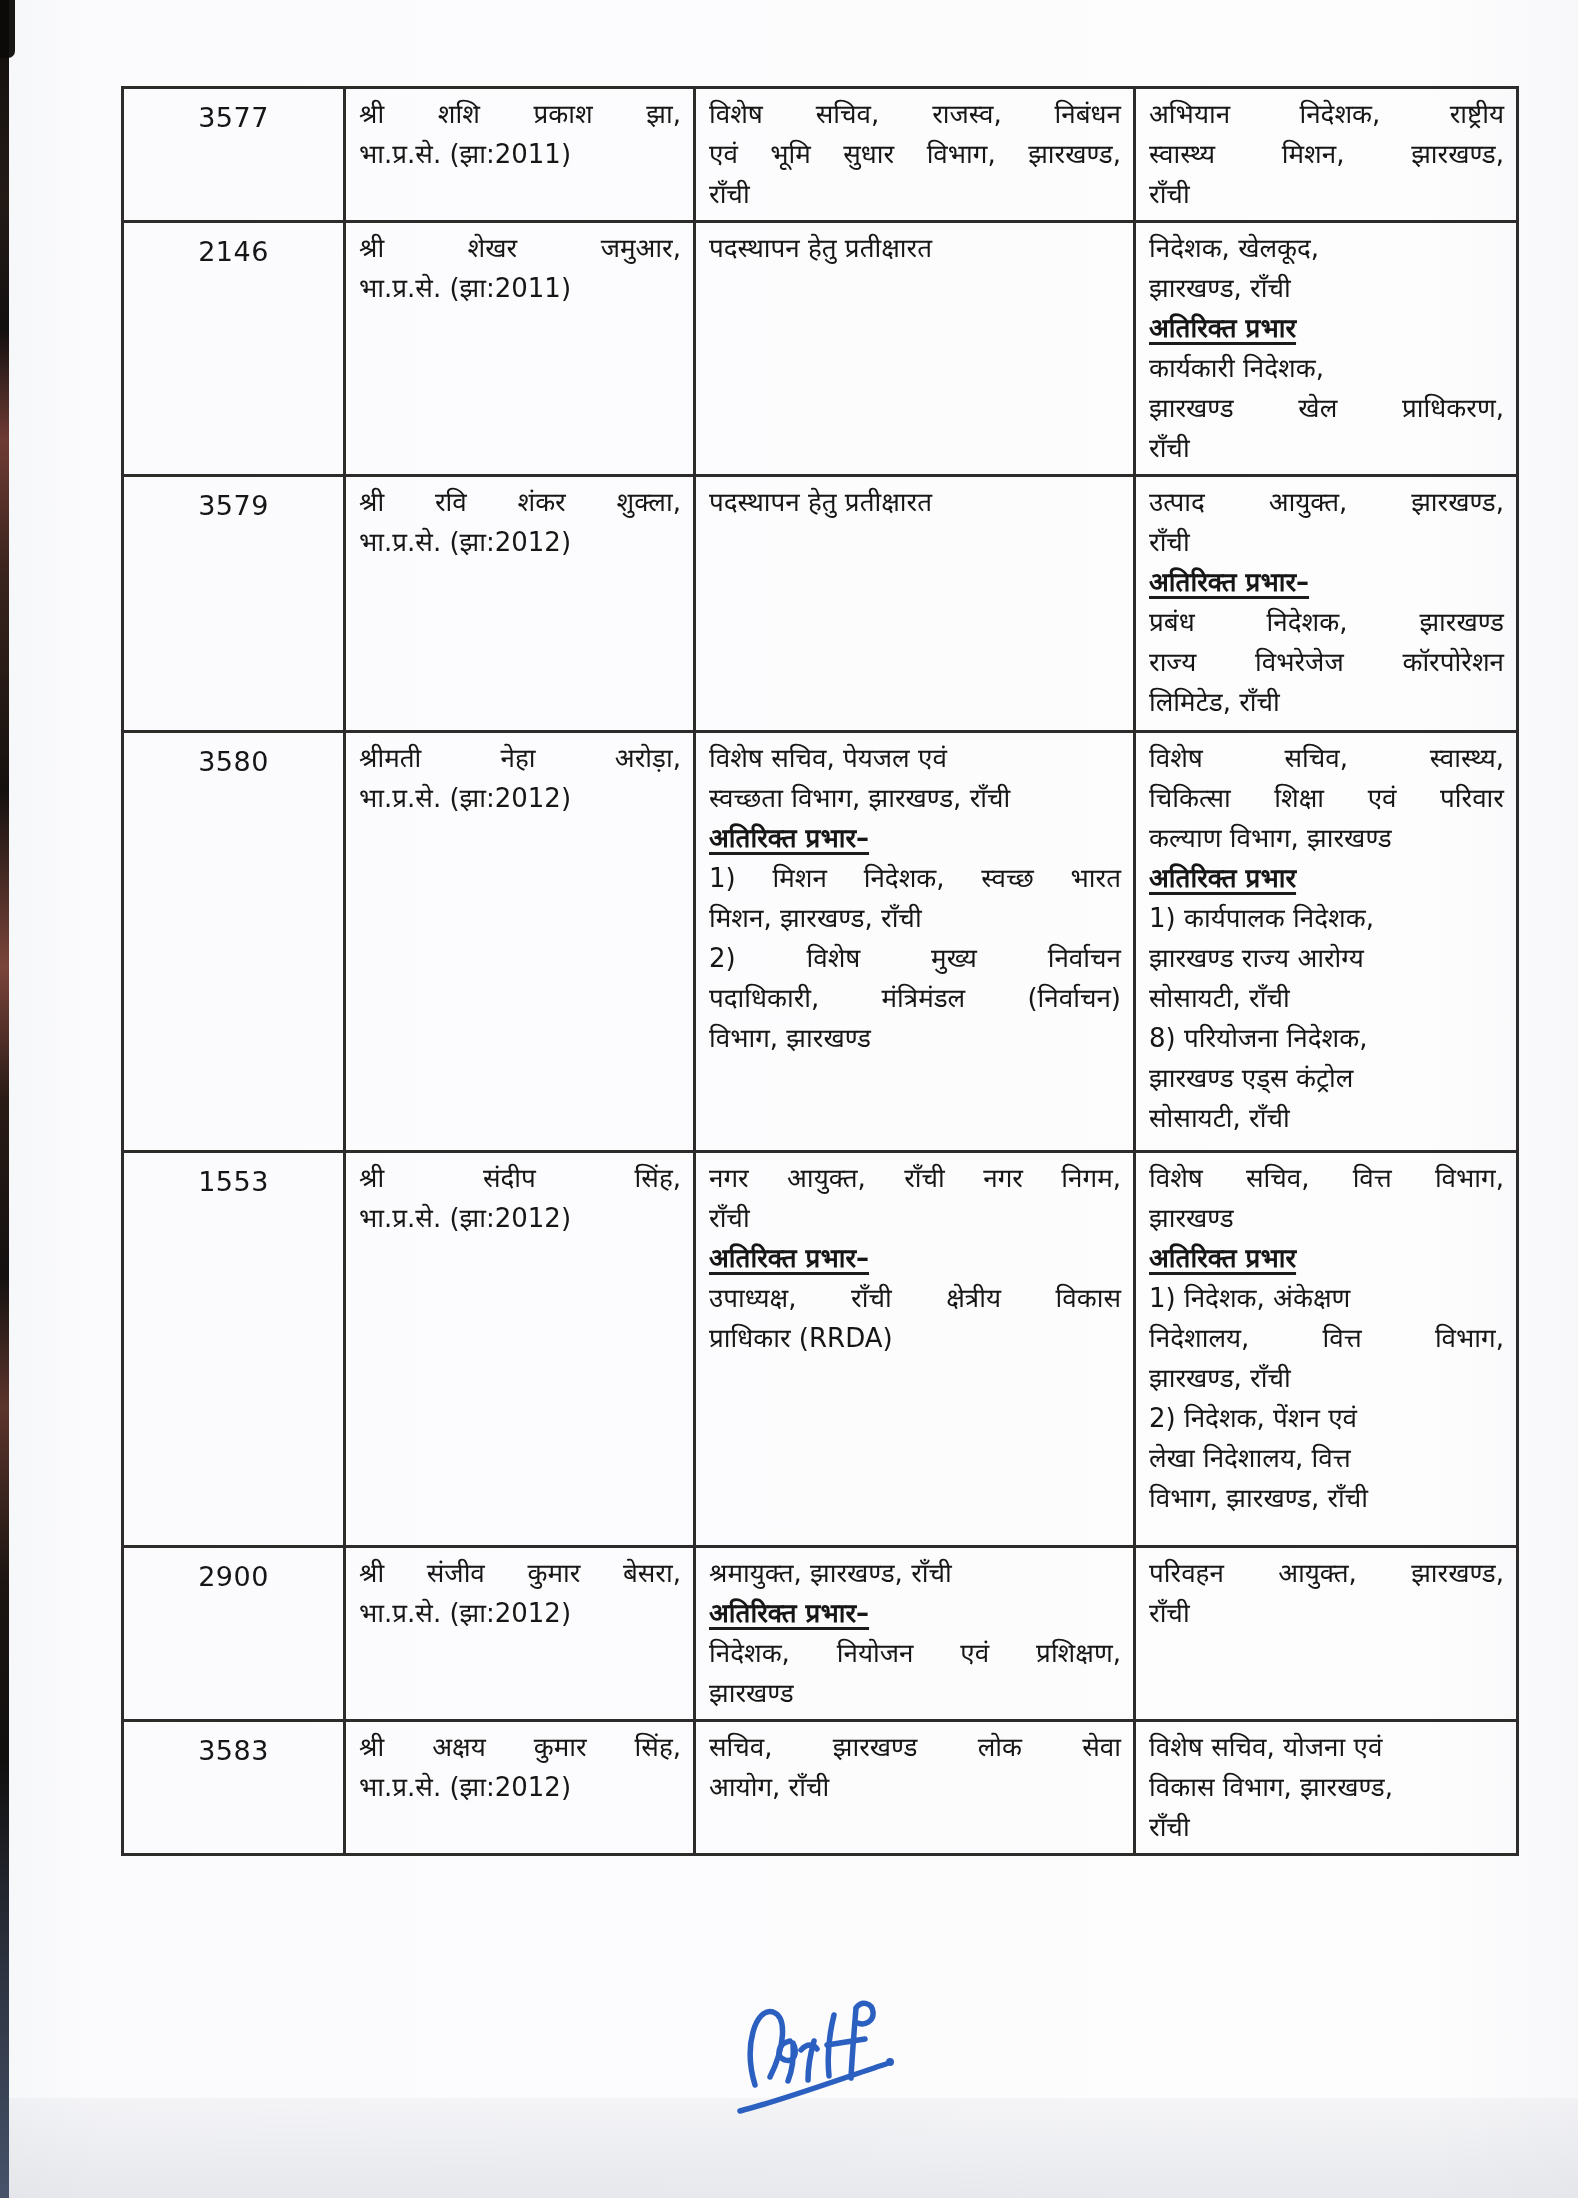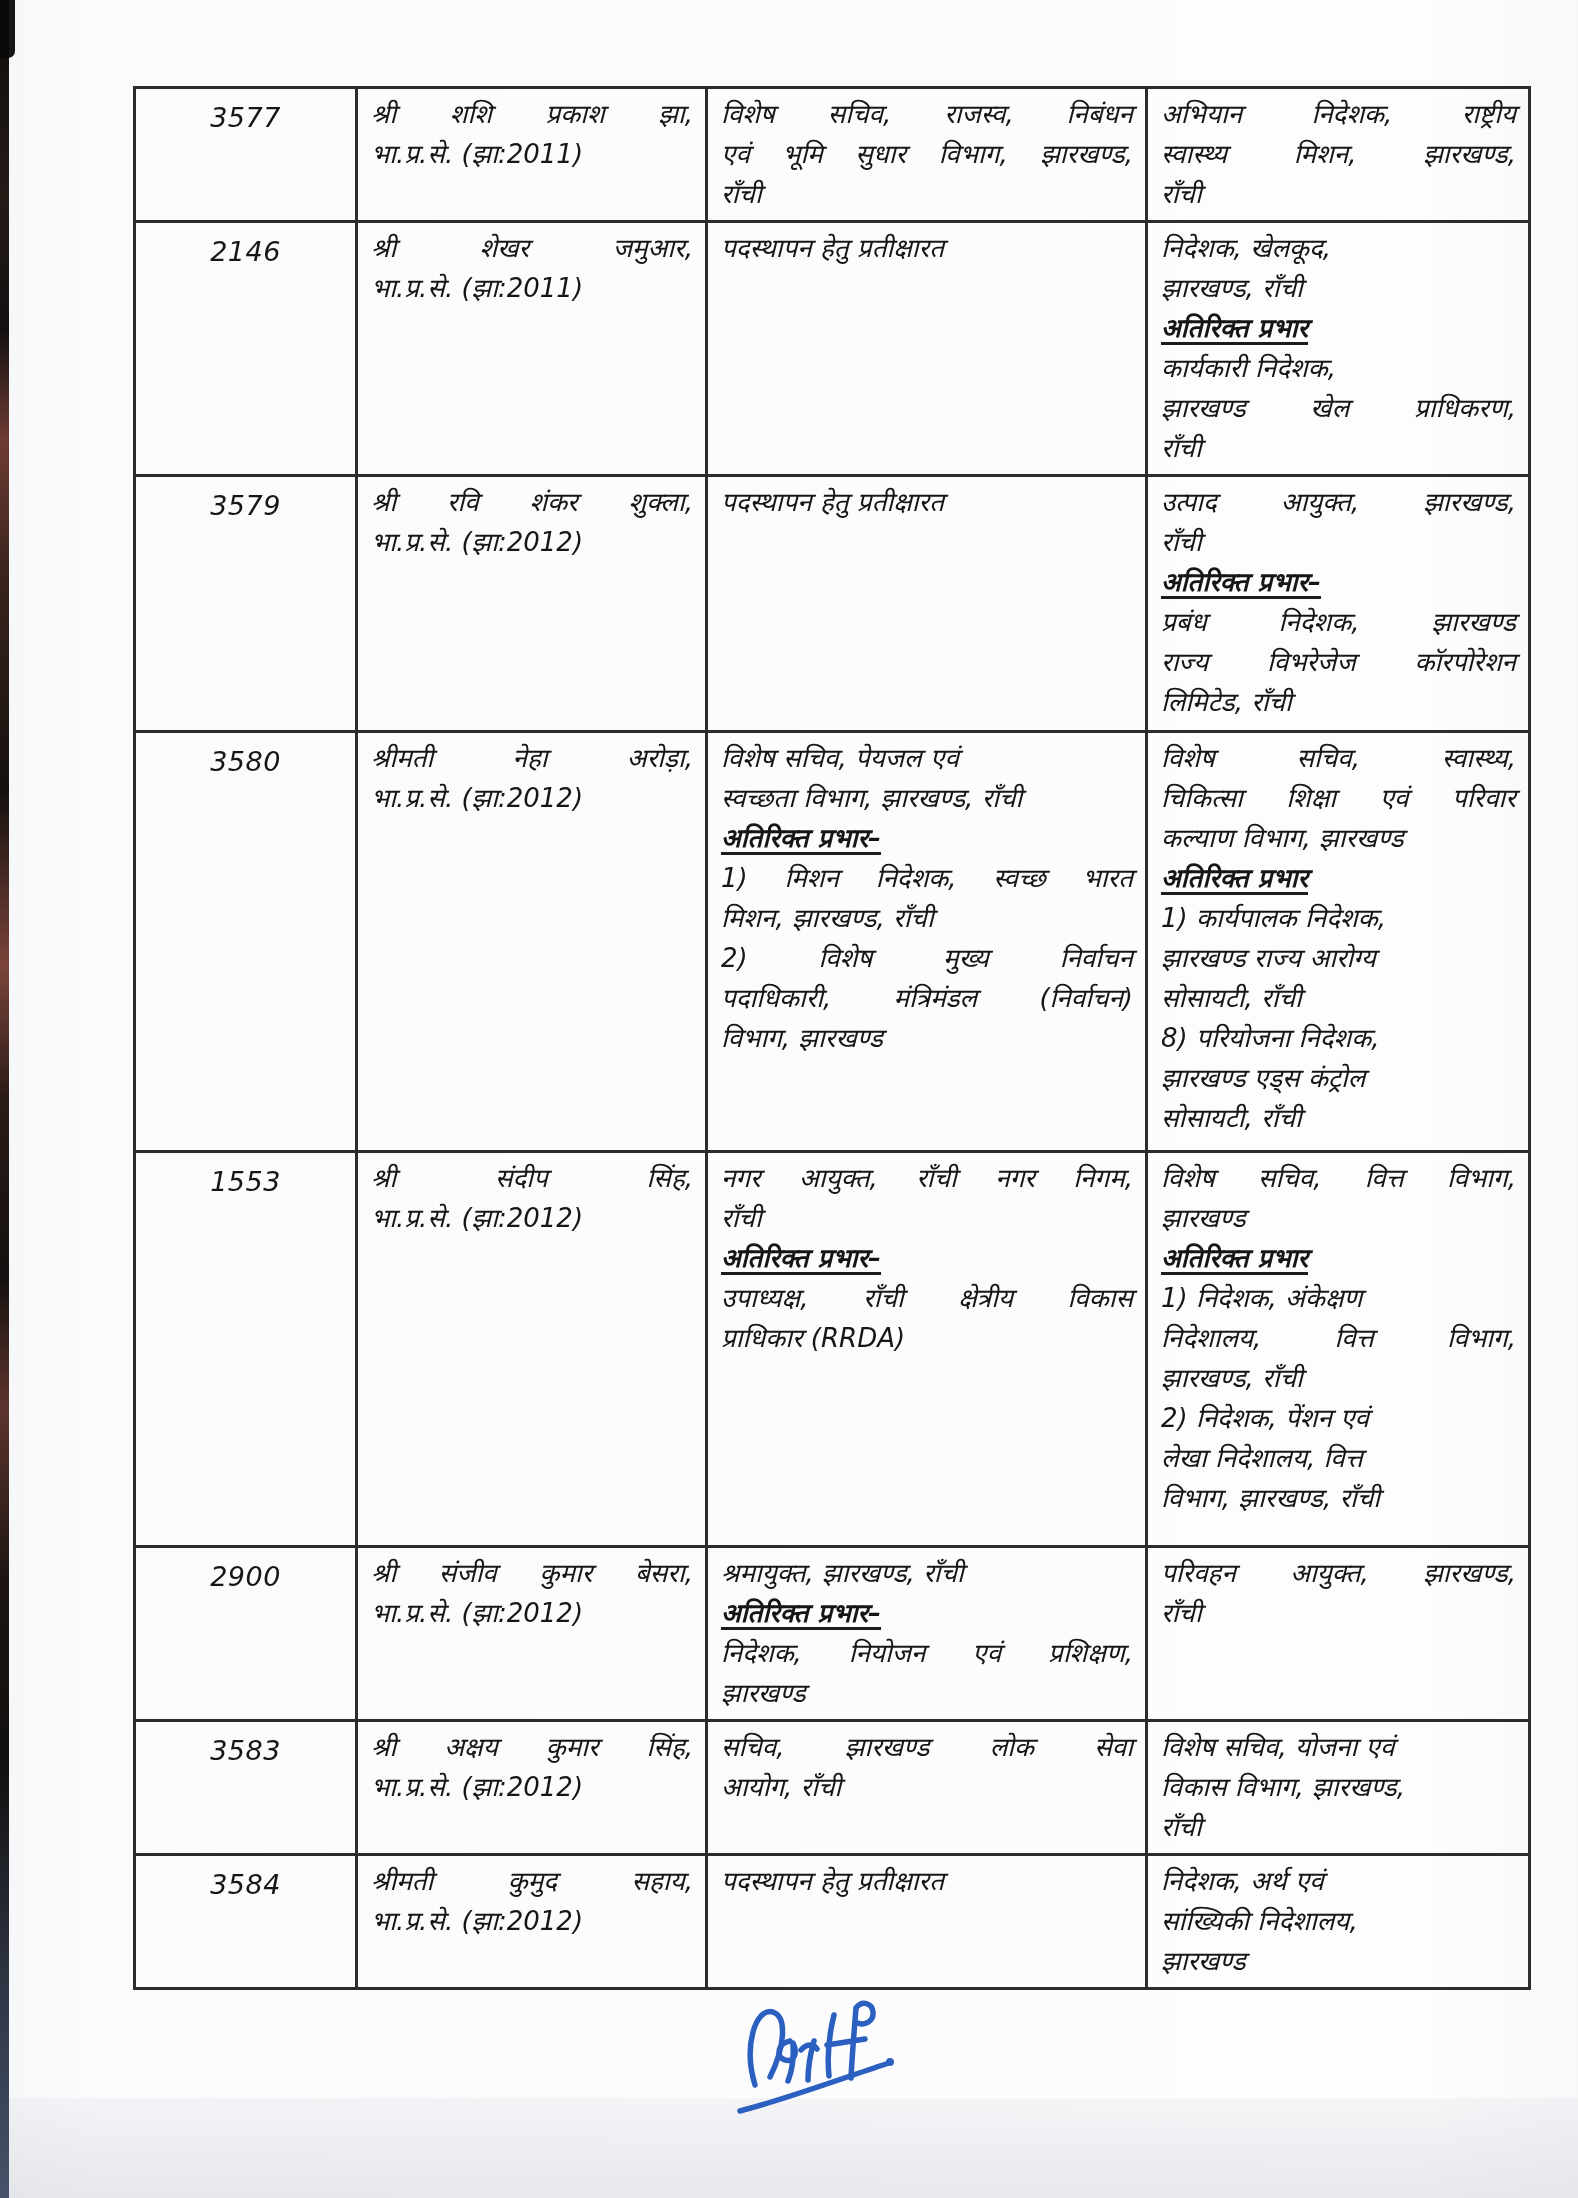--- a/index.html
+++ b/index.html
@@ -21,22 +21,22 @@
   .scan-corner{
     position:absolute;left:0;top:0;width:15px;height:58px;
     background:#0c0b0a;border-radius:0 0 7px 0;opacity:.95;
   }
   
   .bottom-band{
     position:absolute;left:0;right:0;top:2098px;bottom:0;
     background:linear-gradient(180deg,rgba(208,210,217,.18) 0%,rgba(203,205,213,.42) 100%);
   }
   table.order{
-    position:absolute;left:133px;top:86px;width:1395px;
-    border-collapse:collapse;table-layout:fixed;font-style:italic;
+    position:absolute;left:121px;top:86px;width:1395px;
+    border-collapse:collapse;table-layout:fixed;
   }
   table.order col.c1{width:222px}
   table.order col.c2{width:350px}
   table.order col.c3{width:440px}
   table.order col.c4{width:383px}
   table.order td{
     border:3px solid #2e2c2a;
     vertical-align:top;overflow:hidden;
     color:#161616;
   }
@@ -220,37 +220,20 @@
           <td class="c-txt">
             <div class="line jl">सचिव, झारखण्ड लोक सेवा</div>
             <div class="line">आयोग, राँची</div>
           </td>
           <td class="c-txt">
             <div class="line">विशेष सचिव, योजना एवं</div>
             <div class="line">विकास विभाग, झारखण्ड,</div>
             <div class="line">राँची</div>
           </td>
         </tr>
-        <tr style="height: 130px;">
-          <td class="c-sl">
-            <div>3584</div>
-          </td>
-          <td class="c-txt">
-            <div class="line jl">श्रीमती कुमुद सहाय,</div>
-            <div class="line">भा.प्र.से. (झा:2012)</div>
-          </td>
-          <td class="c-txt">
-            <div class="line">पदस्थापन हेतु प्रतीक्षारत</div>
-          </td>
-          <td class="c-txt">
-            <div class="line">निदेशक, अर्थ एवं</div>
-            <div class="line">सांख्यिकी निदेशालय,</div>
-            <div class="line">झारखण्ड</div>
-          </td>
-        </tr>
       </tbody>
   </table>
 
   <svg class="signature" viewBox="0 0 175 130" aria-hidden="true" style="color: rgb(43, 95, 192);">
     <path d="M 27,92 C 15,52 28,14 45,19 C 60,24 56,56 42,84"></path>
     <path d="M 62,48 C 50,50 47,64 57,67 C 66,70 70,60 65,50 C 66,64 64,78 60,88"></path>
     <path d="M 73,57 C 79,50 86,51 89,56 M 86,48 C 82,62 80,75 80,87"></path>
     <path d="M 106,22 C 101,42 99,63 101,83"></path>
     <path d="M 128,15 C 126,40 124,64 123,85 M 99,52 L 137,46 M 128,15 C 134,7 144,10 145,19 C 146,28 137,33 130,30"></path>
     <path d="M 12,118 C 55,107 112,86 158,71"></path>

